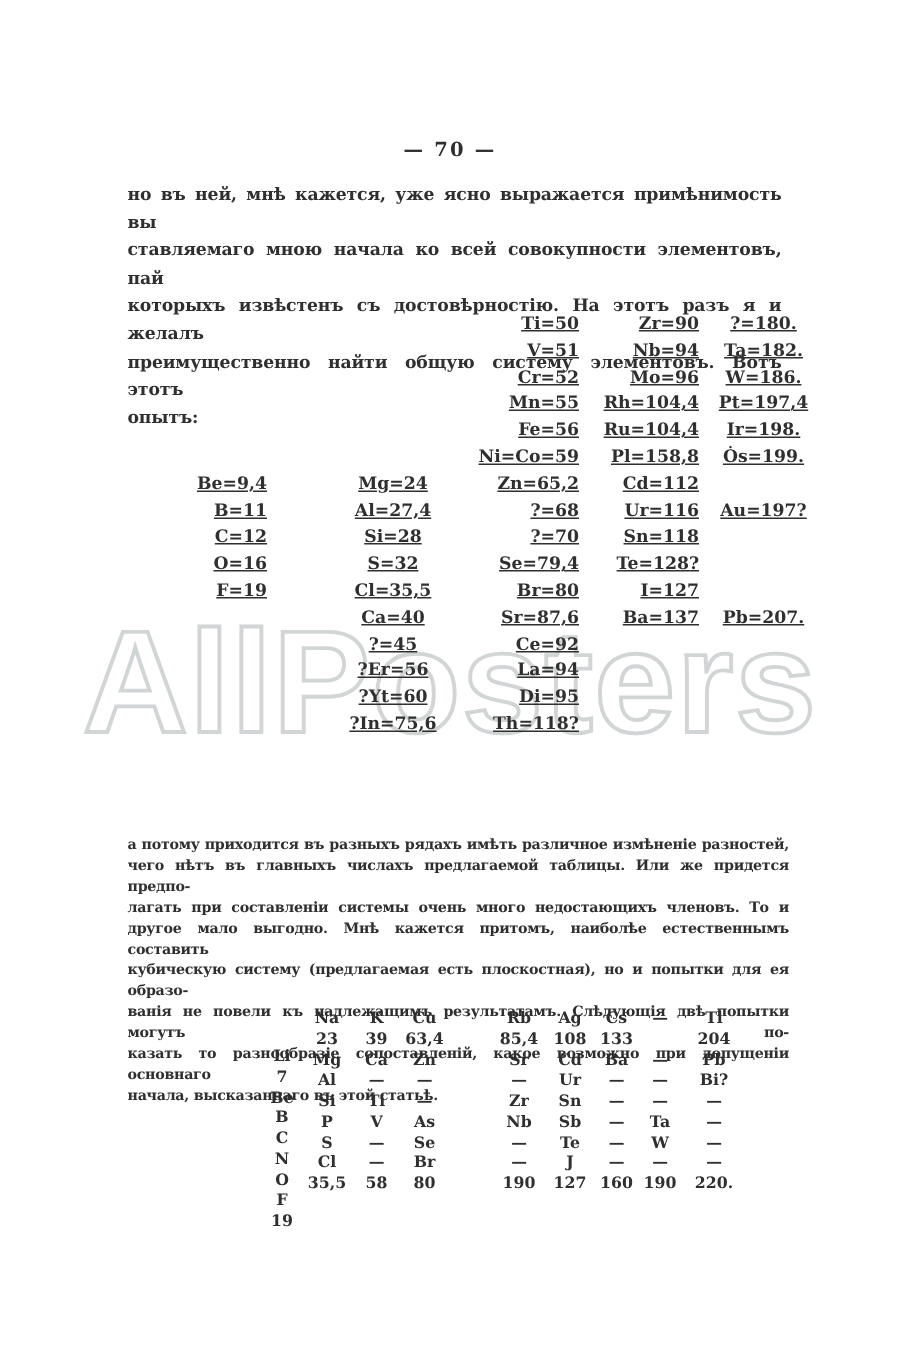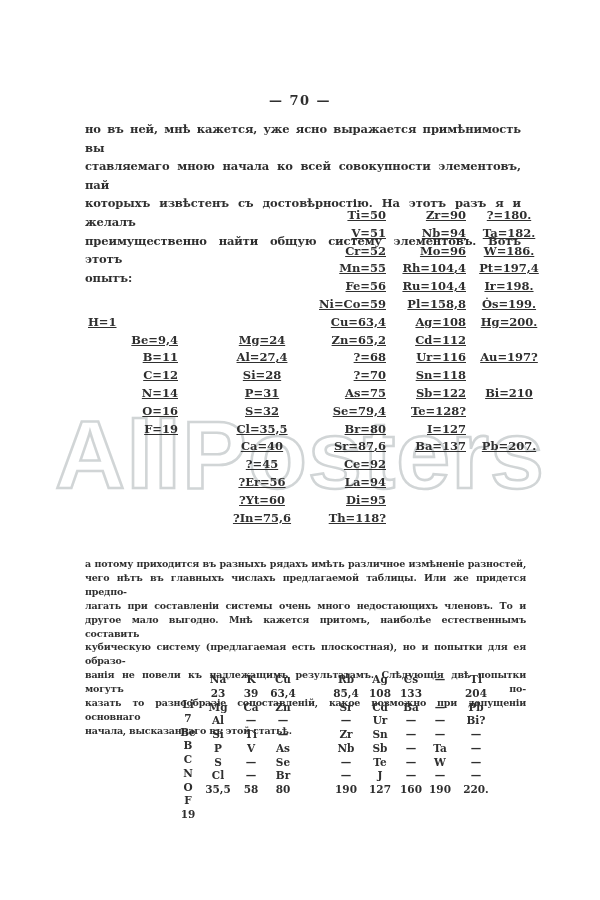--- a/index.html
+++ b/index.html
@@ -92,28 +92,20 @@
         </div>
       <div class="mrow">
           <span class="m1"></span>
           <span class="m2"></span>
           <span class="m3"></span>
           <span class="m4">Ni=Co=59</span>
           <span class="m5">Pl=158,8</span>
           <span class="m6">Ȯs=199.</span>
         </div>
       <div class="mrow">
-          <span class="m1">H=1</span>
-          <span class="m2"></span>
-          <span class="m3"></span>
-          <span class="m4">Cu=63,4</span>
-          <span class="m5">Ag=108</span>
-          <span class="m6">Hg=200.</span>
-        </div>
-      <div class="mrow">
           <span class="m1"></span>
           <span class="m2">Be=9,4</span>
           <span class="m3">Mg=24</span>
           <span class="m4">Zn=65,2</span>
           <span class="m5">Cd=112</span>
           <span class="m6"></span>
         </div>
       <div class="mrow">
           <span class="m1"></span>
           <span class="m2">B=11</span>
@@ -122,28 +114,20 @@
           <span class="m5">Ur=116</span>
           <span class="m6">Au=197?</span>
         </div>
       <div class="mrow">
           <span class="m1"></span>
           <span class="m2">C=12</span>
           <span class="m3">Si=28</span>
           <span class="m4">?=70</span>
           <span class="m5">Sn=118</span>
           <span class="m6"></span>
-        </div>
-      <div class="mrow">
-          <span class="m1"></span>
-          <span class="m2">N=14</span>
-          <span class="m3">P=31</span>
-          <span class="m4">As=75</span>
-          <span class="m5">Sb=122</span>
-          <span class="m6">Bi=210</span>
         </div>
       <div class="mrow">
           <span class="m1"></span>
           <span class="m2">O=16</span>
           <span class="m3">S=32</span>
           <span class="m4">Se=79,4</span>
           <span class="m5">Te=128?</span>
           <span class="m6"></span>
         </div>
       <div class="mrow">

